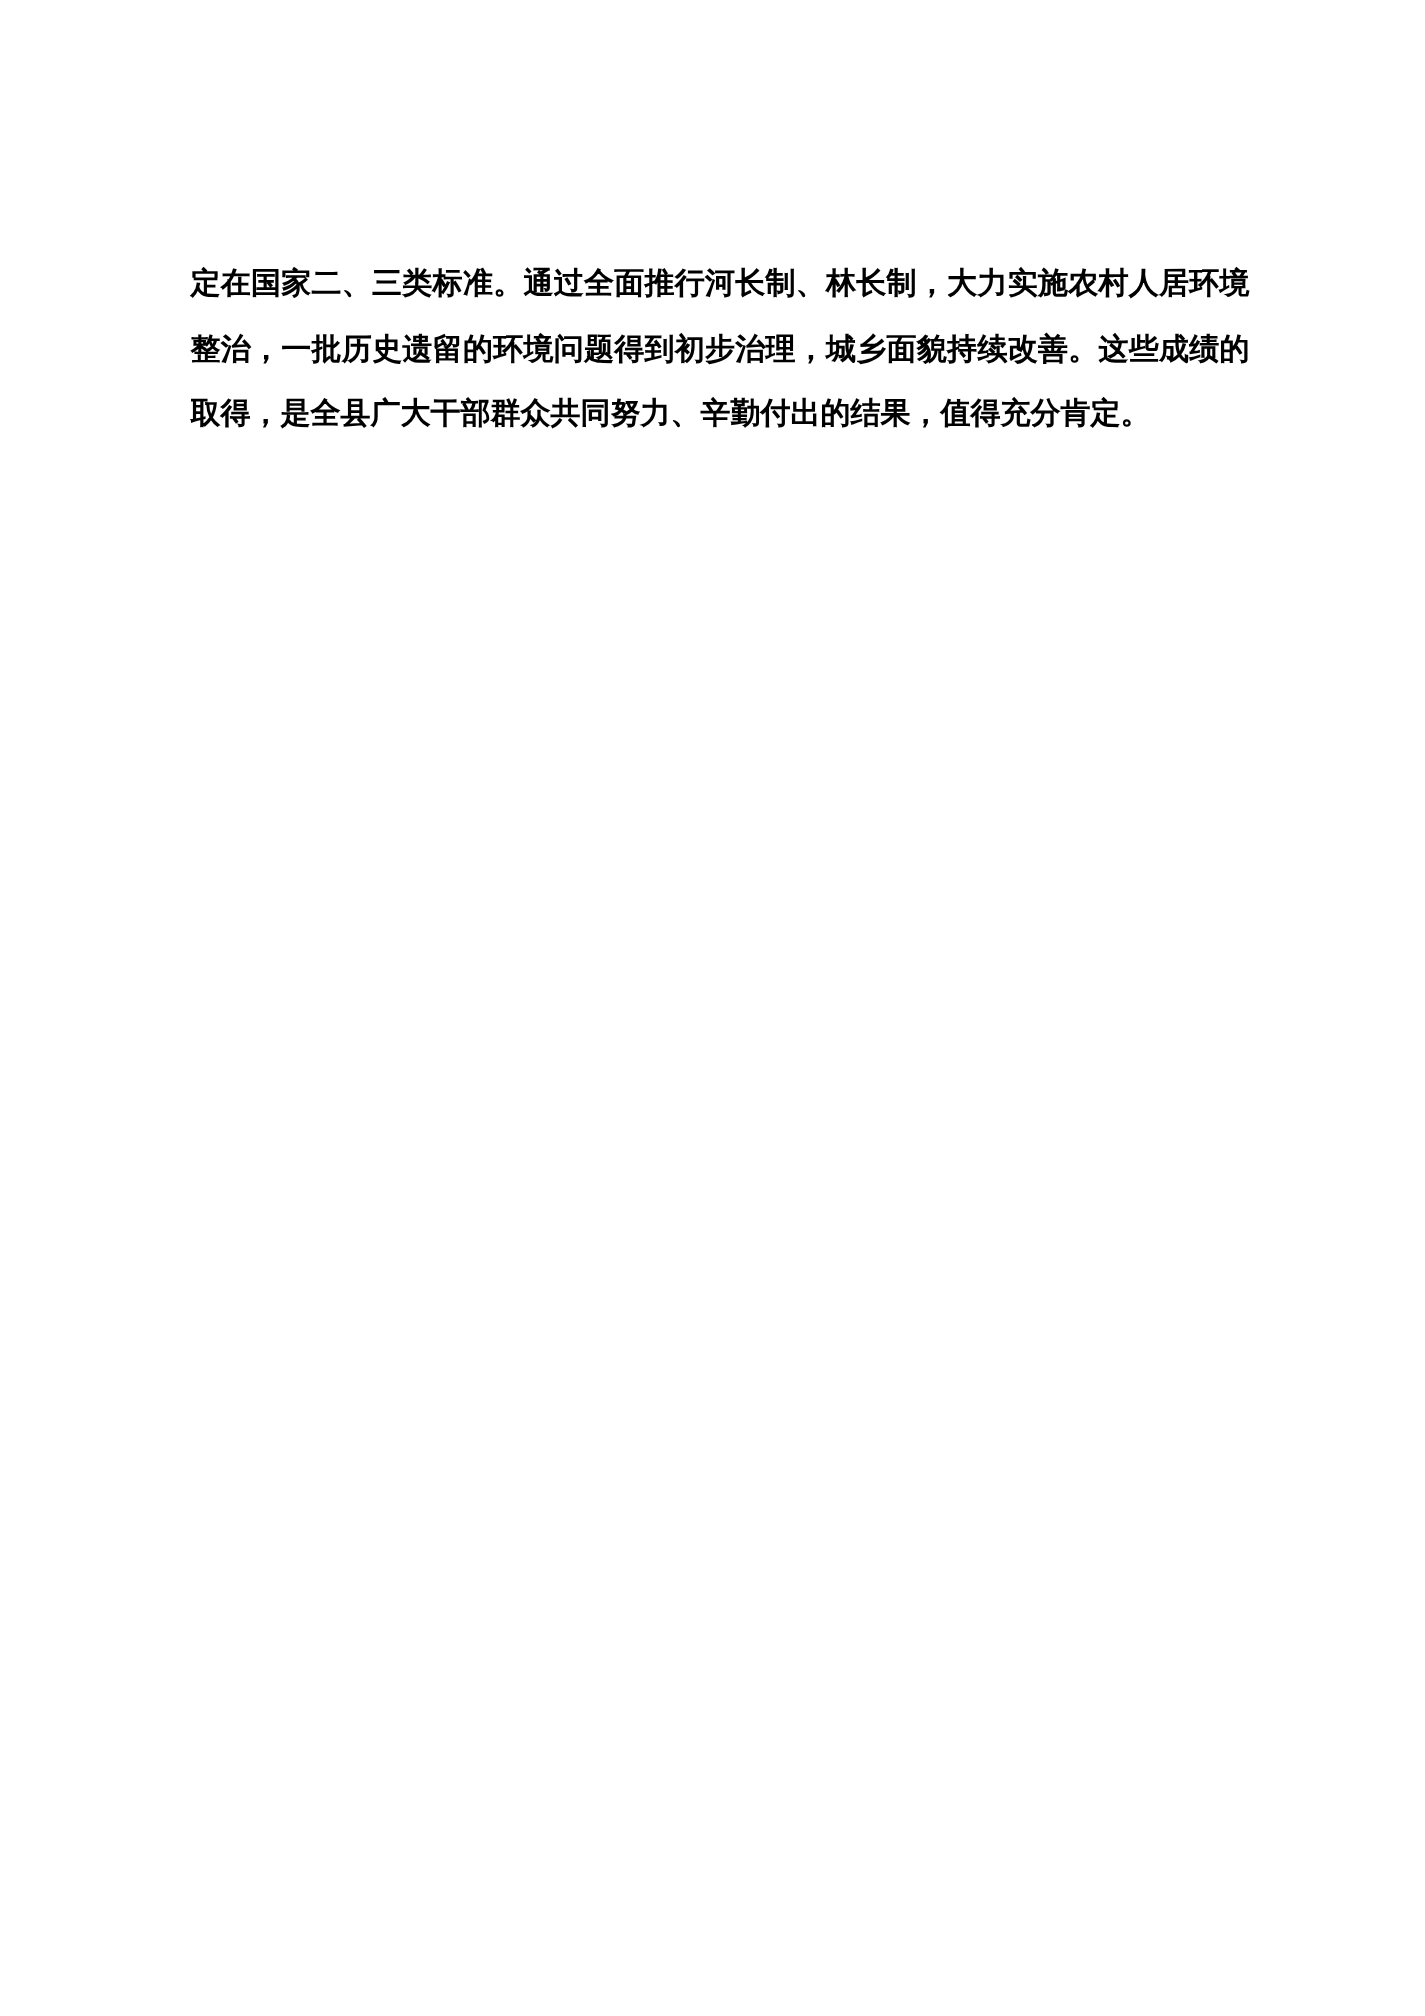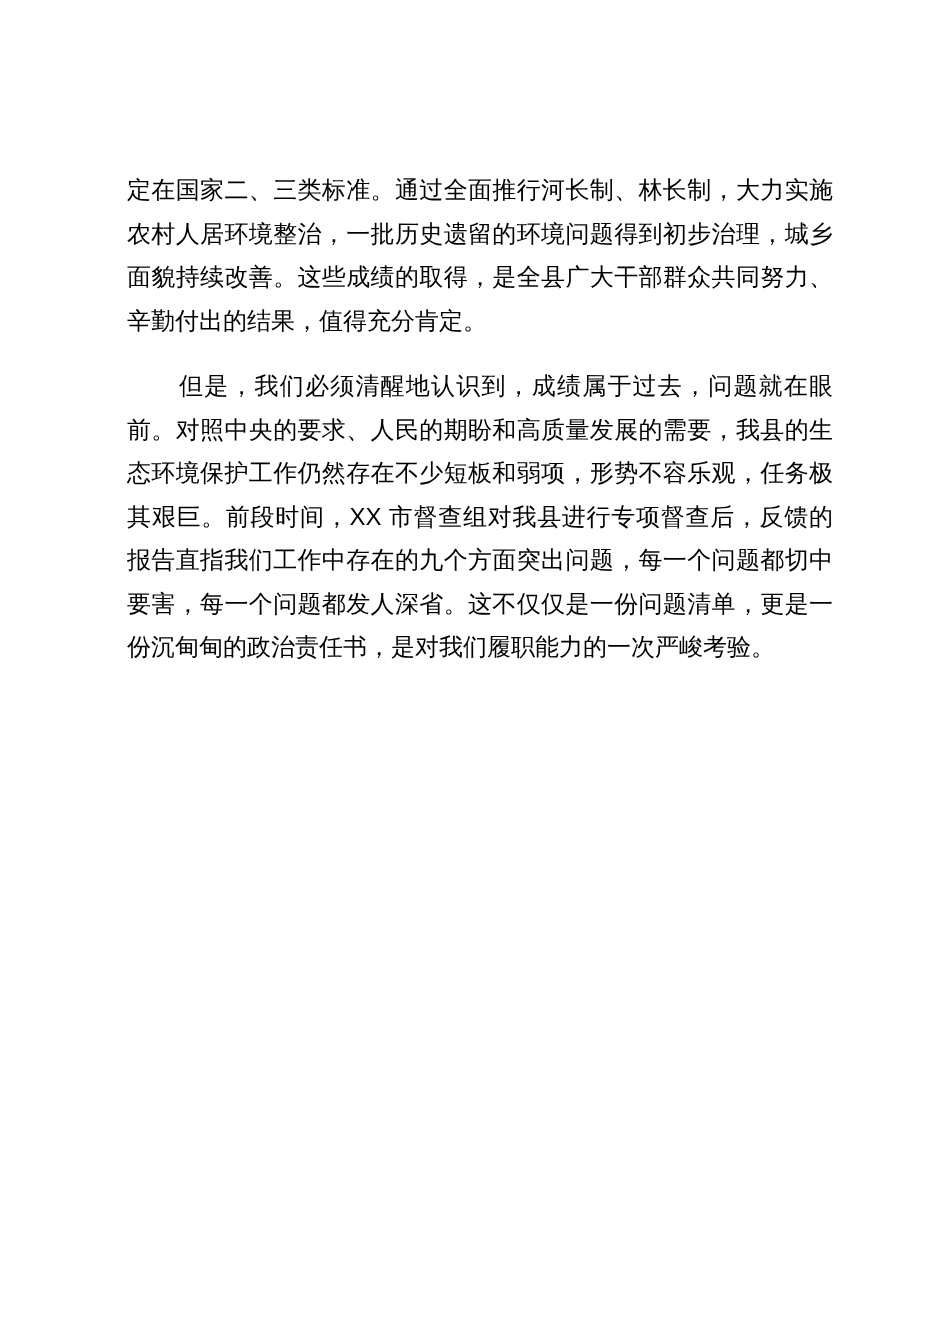--- a/index.html
+++ b/index.html
@@ -17,31 +17,31 @@
   .content {
     position: absolute;
     left: 127px;
     top: 168px;
     width: 706px;
     color: #000000;
     font-family: "Liberation Sans", sans-serif;
   }
   .para {
     margin: 0 0 22px 0;
-    font-size: 24px;
+    font-size: 20px;
     line-height: 43.5px;
     text-align: justify;
     text-justify: inter-ideograph;
     word-break: break-all;
+    font-weight: bold;
   }
   .para.indent {
     text-indent: 52px;
   }
 </style>
 </head>
 <body>
 
 <div class="page">
   <div class="content">
       <p class="para">定在国家二、三类标准。通过全面推行河长制、林长制，大力实施农村人居环境整治，一批历史遗留的环境问题得到初步治理，城乡面貌持续改善。这些成绩的取得，是全县广大干部群众共同努力、辛勤付出的结果，值得充分肯定。</p>
-      <p class="para indent">但是，我们必须清醒地认识到，成绩属于过去，问题就在眼前。对照中央的要求、人民的期盼和高质量发展的需要，我县的生态环境保护工作仍然存在不少短板和弱项，形势不容乐观，任务极其艰巨。前段时间，XX 市督查组对我县进行专项督查后，反馈的报告直指我们工作中存在的九个方面突出问题，每一个问题都切中要害，每一个问题都发人深省。这不仅仅是一份问题清单，更是一份沉甸甸的政治责任书，是对我们履职能力的一次严峻考验。</p>
     </div>
 </div>
 
 </body></html>

